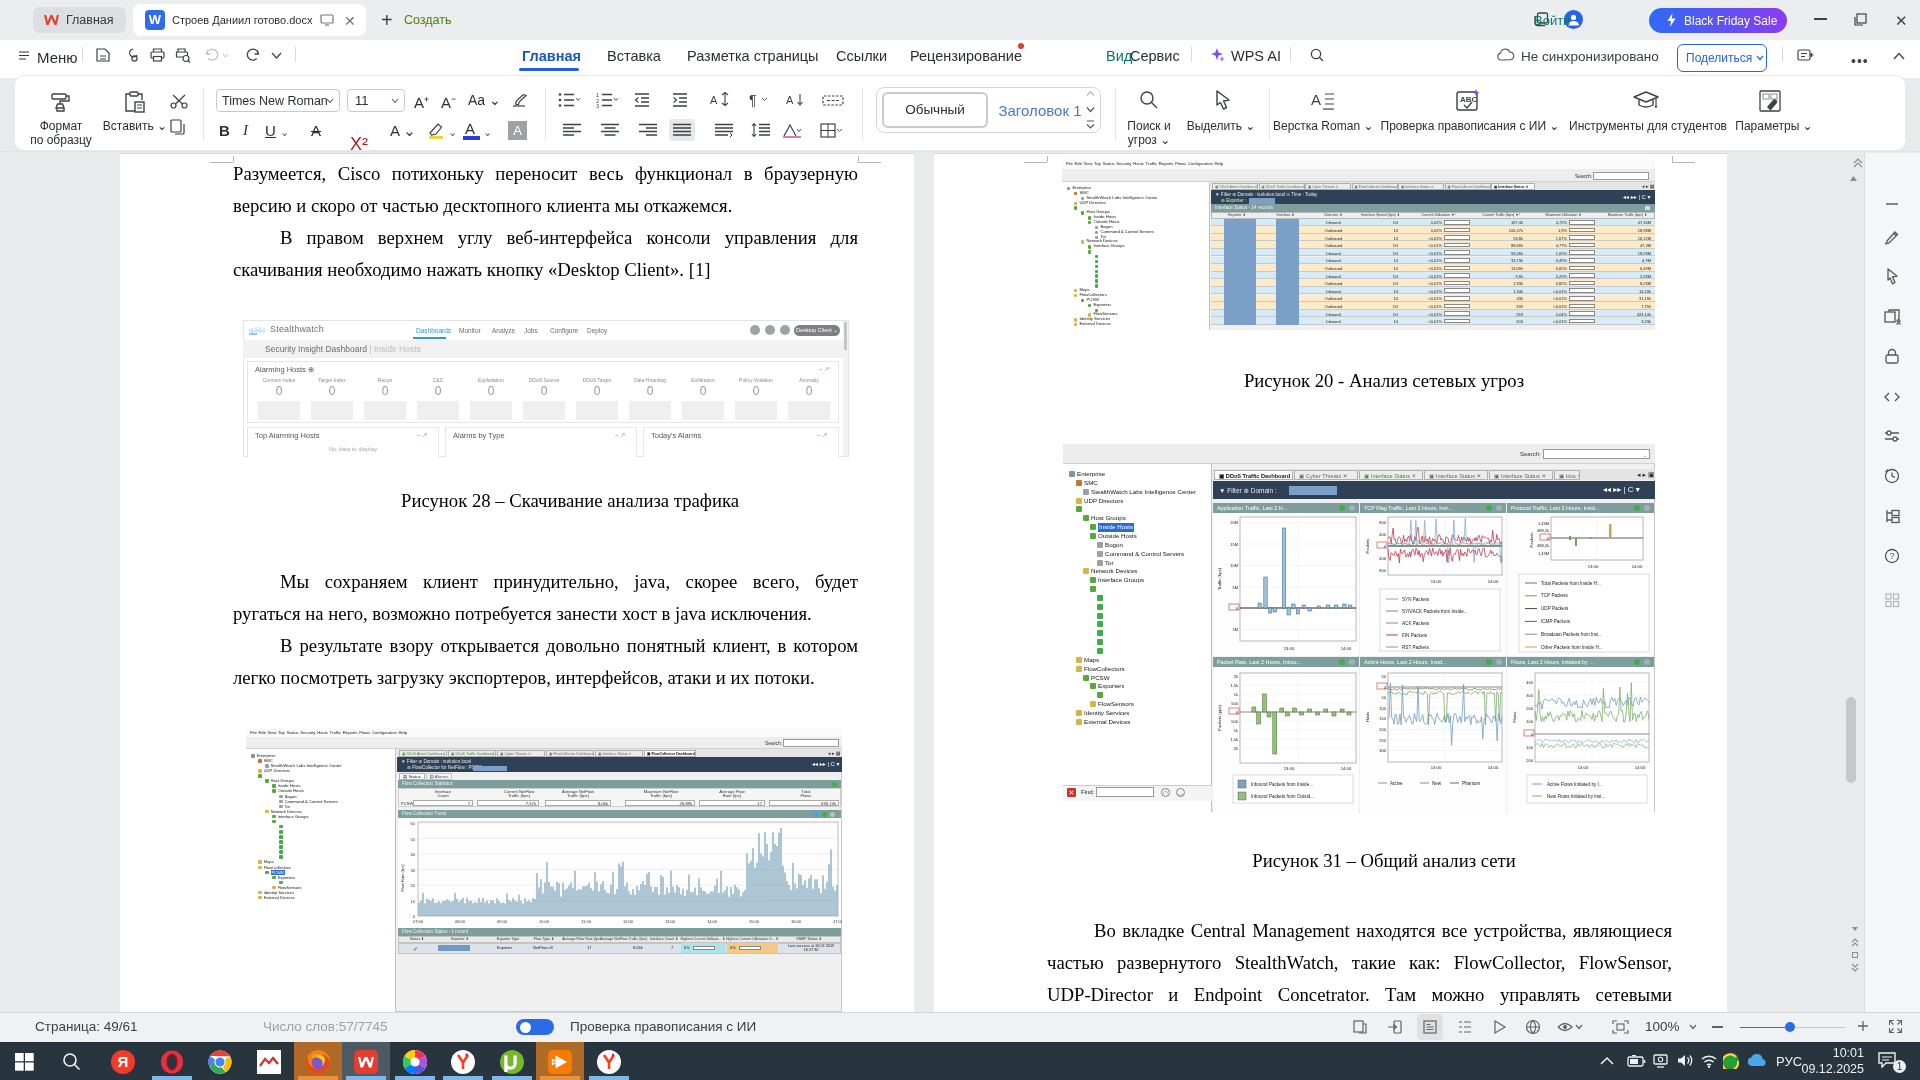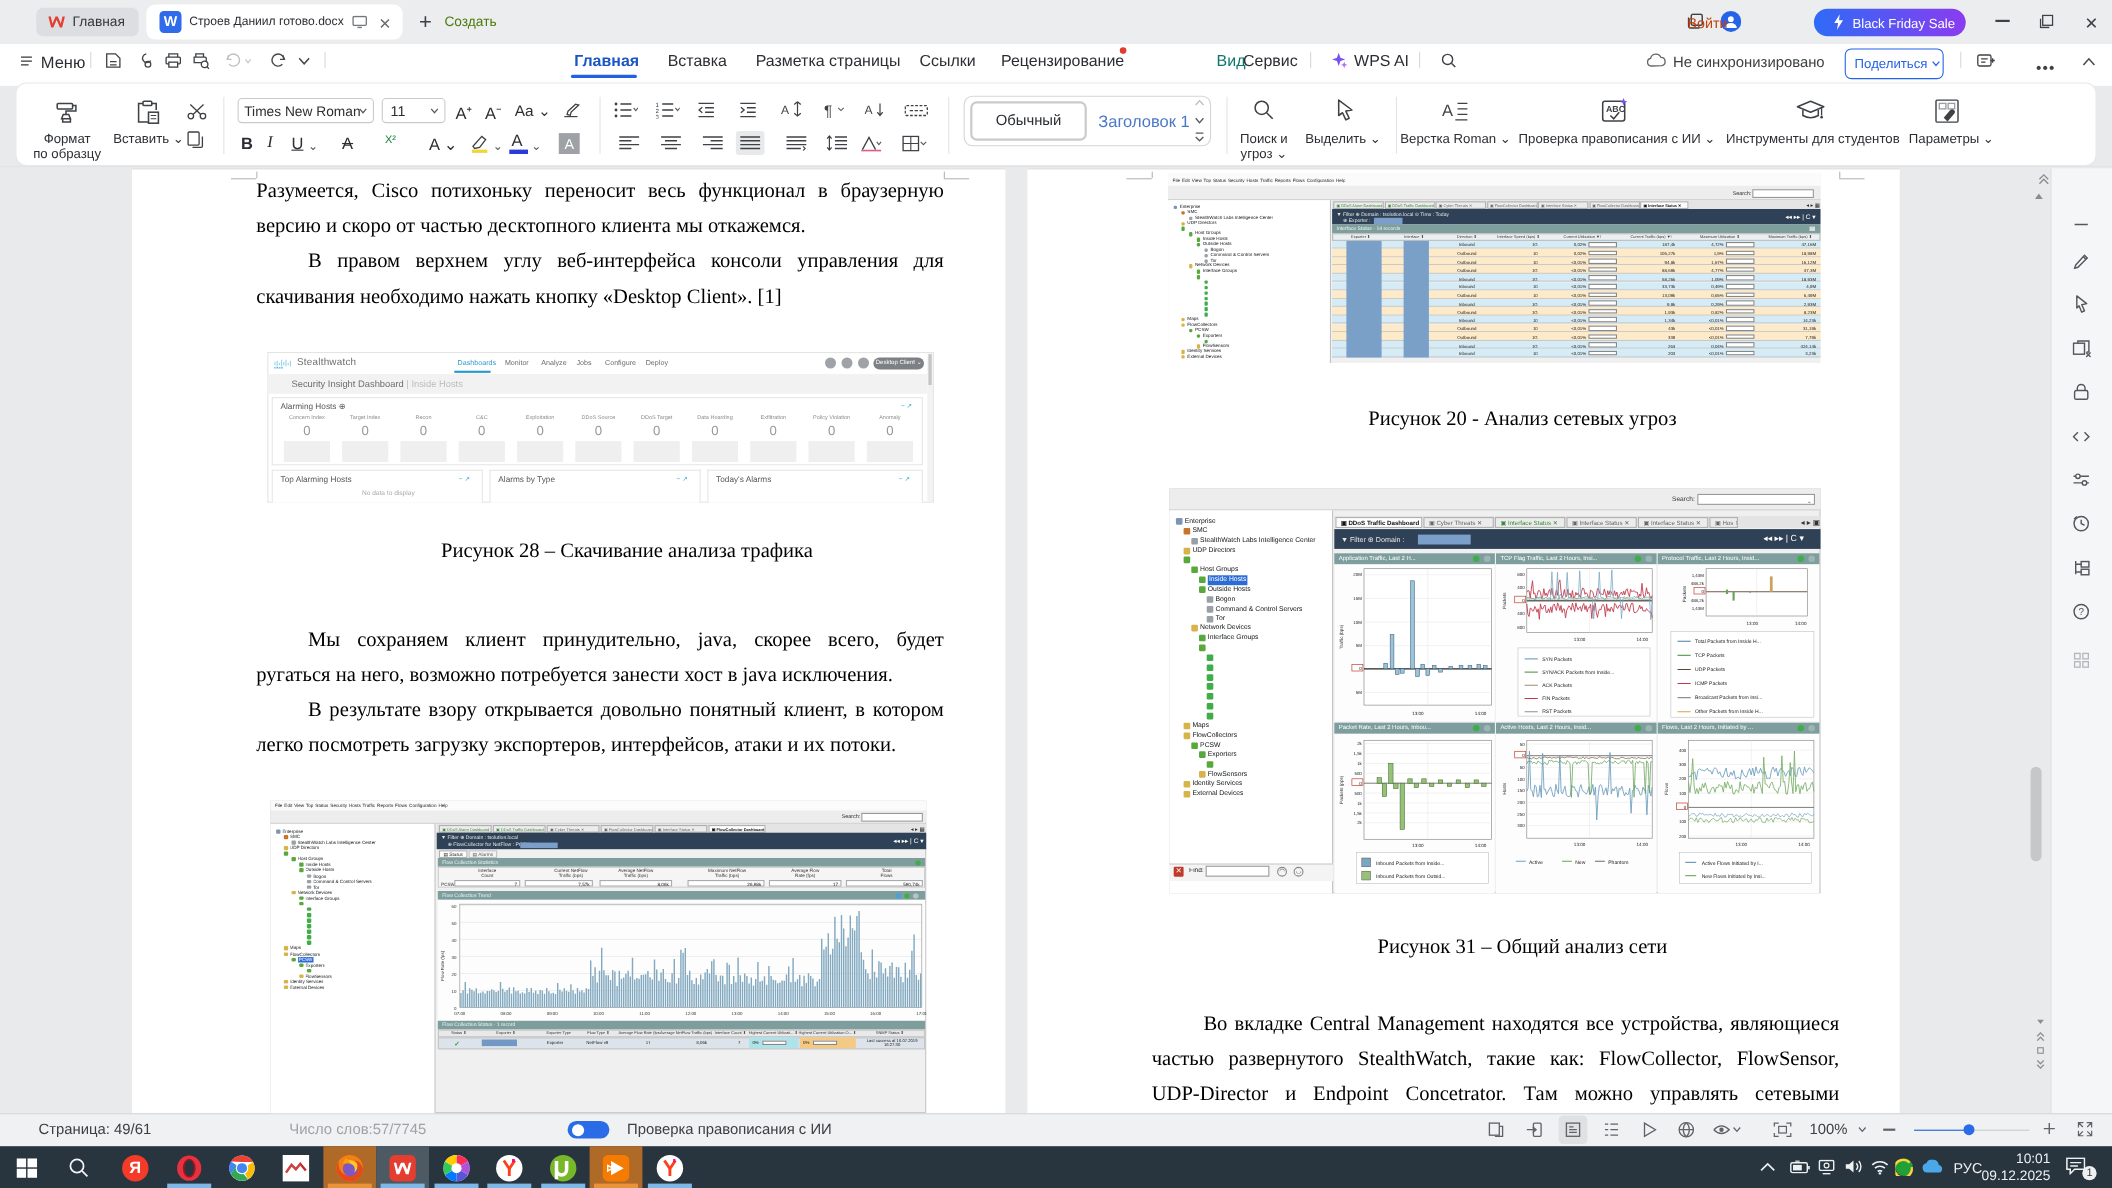--- a/index.html
+++ b/index.html
@@ -37,21 +37,21 @@
       <path d="M11 13.5 H3 a2 2 0 0 1 -2 -2 V4" fill="none" stroke="#3e4146" stroke-width="1.3"></path>
     </svg>
   </div>
 <div class="a" style="left:1564px;top:10px;width:19px;height:19px">
     <svg width="19" height="19" viewBox="0 0 19 19">
       <circle cx="9.5" cy="9.5" r="9.5" fill="#2563e8"></circle>
       <circle cx="9.5" cy="7.4" r="2.6" fill="#fff"></circle>
       <path d="M4 15.5 a5.5 4.6 0 0 1 11 0 Z" fill="#fff"></path>
     </svg>
   </div>
-<div class="a" style="left:1534px;top:13px;font-size:13px;color:#c2410c">Войти</div>
+<div class="a" style="left:1534px;top:13px;font-size:13px;color:#0f766e">Войти</div>
 <div class="a" style="left:1649px;top:8px;width:138px;height:25px;border-radius:13px;background:linear-gradient(90deg,#2e6bf6,#8a3cf0)"></div>
 <div class="a" style="left:1666px;top:12px;width:11px;height:16px">
     <svg width="11" height="16" viewBox="0 0 11 16">
       <path d="M6.5 1 L1.5 9 H5 L4 15 L9.5 6.5 H5.8 Z" fill="#fff"></path>
     </svg>
   </div>
 <div class="a" style="left:1684px;top:14px;font-size:12px;color:#fff">Black Friday Sale</div>
 <div class="a" style="left:1814px;top:18px;width:13px;height:2px;background:#3e4146"></div>
 <div class="a" style="left:1854px;top:13px;width:13px;height:13px">
     <svg width="13" height="13" viewBox="0 0 13 13">
@@ -223,21 +223,21 @@
     <svg width="17" height="15" viewBox="0 0 17 15">
       <path d="M5 10 L10 2 h3 l-5 8 v3 h-3 z" fill="none" stroke="#3e4146" stroke-width="1.2" transform="rotate(15 8 7)"></path>
       <path d="M1 14 h12" stroke="#3e4146" stroke-width="1.2"></path>
     </svg>
   </div>
 <div class="a" style="left:219px;top:122px;font-size:15px;font-weight:bold;color:#2b2e33">B</div>
 <div class="a" style="left:243px;top:122px;font-size:15px;font-style:italic;font-family:'Liberation Serif',serif;color:#2b2e33">I</div>
 <div class="a" style="left:265px;top:122px;font-size:15px;text-decoration:underline;color:#2b2e33">U</div>
 <div class="a" style="left:280px;top:126px;font-size:11px;color:#55585c">⌄</div>
 <div class="a" style="left:311px;top:122px;font-size:15px;text-decoration:line-through;color:#2b2e33">A</div>
-<div class="a" style="left:350px;top:122px;font-size:10px;color:#15803d">X²</div>
+<div class="a" style="left:350px;top:134px;font-size:18px;color:#b91c1c">X²</div>
 <div class="a" style="left:390px;top:122px;font-size:15px;color:#2b2e33">A ⌄</div>
 <div class="a" style="left:427px;top:122px;width:20px;height:17px">
     <svg width="20" height="17" viewBox="0 0 20 17">
       <path d="M3 11 L11 2 l3.5 3 L9 12 l-4.5 1 z" fill="none" stroke="#3e4146" stroke-width="1.2"></path>
       <rect x="2" y="14" width="14" height="3" fill="#f3d53a"></rect>
     </svg>
   </div>
 <div class="a" style="left:448px;top:126px;font-size:11px;color:#55585c">⌄</div>
 <div class="a" style="left:465px;top:120px;font-size:15px;color:#2b2e33">A</div>
 <div class="a" style="left:463px;top:136px;width:17px;height:4px;background:#2a3bd8"></div>

